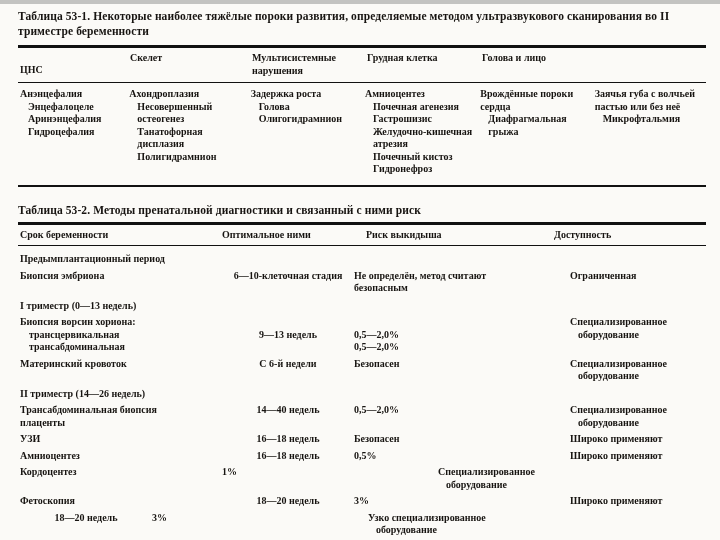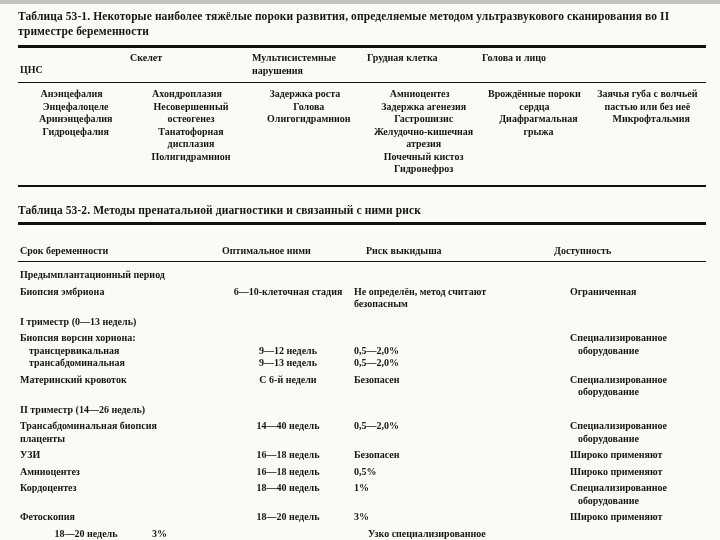--- a/index.html
+++ b/index.html
@@ -17,29 +17,29 @@
 
   
   .tbl-title { font-size:11.5px; line-height:15px; max-width:698px; letter-spacing:0.1px; }
 
   
   .t1 { margin-top:6px; }
   .t1-rule-top { border-top:3px solid #111; }
   .t1-head { display:flex; padding:4px 0 5px 2px; border-bottom:1.5px solid #111; }
   .t1-head .hcell { font-size:10px; line-height:12.5px; padding-right:8px; }
   .t1-body { display:flex; padding:5px 0 6px 2px; border-bottom:2px solid #111; min-height:104px; }
-  .t1-col { padding-left:8px; padding-right:6px; font-size:10px; line-height:12.5px;text-align:center; }
+  .t1-col { padding-left:8px; padding-right:6px; font-size:10px; line-height:12.5px; }
   .t1-col .item { margin:0; }
   .t1-col .item.first { margin-left:-8px; }
 
   
   .t2 { margin-top:16px; }
   .t2-rule-top { border-top:3px solid #111; margin-top:4px; }
   .t2-head { display:flex; padding:4px 0 4px 2px; border-bottom:1.5px solid #111; }
-  .t2-head .hcell { font-size:10px; line-height:12px;margin-top:16px; }
+  .t2-head .hcell { font-size:10px; line-height:12px; }
   .t2-rows { padding:2px 0 4px 2px; border-bottom:3px solid #111; }
   .t2-section { font-size:10px; line-height:12.5px; margin:5px 0 2px 0; }
   .t2-row { display:flex; margin:4px 0; font-size:10px; line-height:12.5px; }
   .cell { flex:none; }
   .col-m { width:202px; }
   .col-m .line { max-width:172px; }
   .col-m .line.indent { padding-left:9px; }
   .col-t { width:132px; text-align:center; }
   .col-r { width:186px; text-align:left; }
   .col-a { width:164px; padding-left:14px; }
@@ -80,21 +80,21 @@
             <div class="item">Танатофорная дисплазия</div>
             <div class="item">Полигидрамнион</div>
           </div>
           <div class="t1-col" style="width: 115px;">
             <div class="item first">Задержка роста</div>
             <div class="item">Голова</div>
             <div class="item">Олигогидрамнион</div>
           </div>
           <div class="t1-col" style="width: 116px;">
             <div class="item first">Амниоцентез</div>
-            <div class="item">Задержка агенезия</div>
+            <div class="item">Почечная агенезия</div>
             <div class="item">Гастрошизис</div>
             <div class="item">Желудочно-кишечная атрезия</div>
             <div class="item">Почечный кистоз</div>
             <div class="item">Гидронефроз</div>
           </div>
           <div class="t1-col" style="width: 115px;">
             <div class="item first">Врождённые пороки сердца</div>
             <div class="item">Диафрагмальная грыжа</div>
           </div>
           <div class="t1-col" style="width: 112px;">
@@ -132,21 +132,20 @@
         </div>
         <div class="t2-section">I триместр (0—13 недель)</div>
         <div class="t2-row">
           <div class="cell col-m">
             <div class="line">Биопсия ворсин хориона:</div>
             <div class="line indent">трансцервикальная</div>
             <div class="line indent">трансабдоминальная</div>
           </div>
           <div class="cell col-t">
             <div class="line empty">&nbsp;</div>
-            <div class="line">9—12 недель</div>
             <div class="line">9—13 недель</div>
           </div>
           <div class="cell col-r">
             <div class="line empty">&nbsp;</div>
             <div class="line">0,5—2,0%</div>
             <div class="line">0,5—2,0%</div>
           </div>
           <div class="cell col-a">
             <div class="line">Специализированное оборудование</div>
           </div>
@@ -205,23 +204,20 @@
             <div class="line">0,5%</div>
           </div>
           <div class="cell col-a">
             <div class="line">Широко применяют</div>
           </div>
         </div>
         <div class="t2-row">
           <div class="cell col-m">
             <div class="line">Кордоцентез</div>
           </div>
-          <div class="cell col-t">
-            <div class="line">18—40 недель</div>
-          </div>
           <div class="cell col-r">
             <div class="line">1%</div>
           </div>
           <div class="cell col-a">
             <div class="line">Специализированное оборудование</div>
           </div>
         </div>
         <div class="t2-row">
           <div class="cell col-m">
             <div class="line">Фетоскопия</div>

